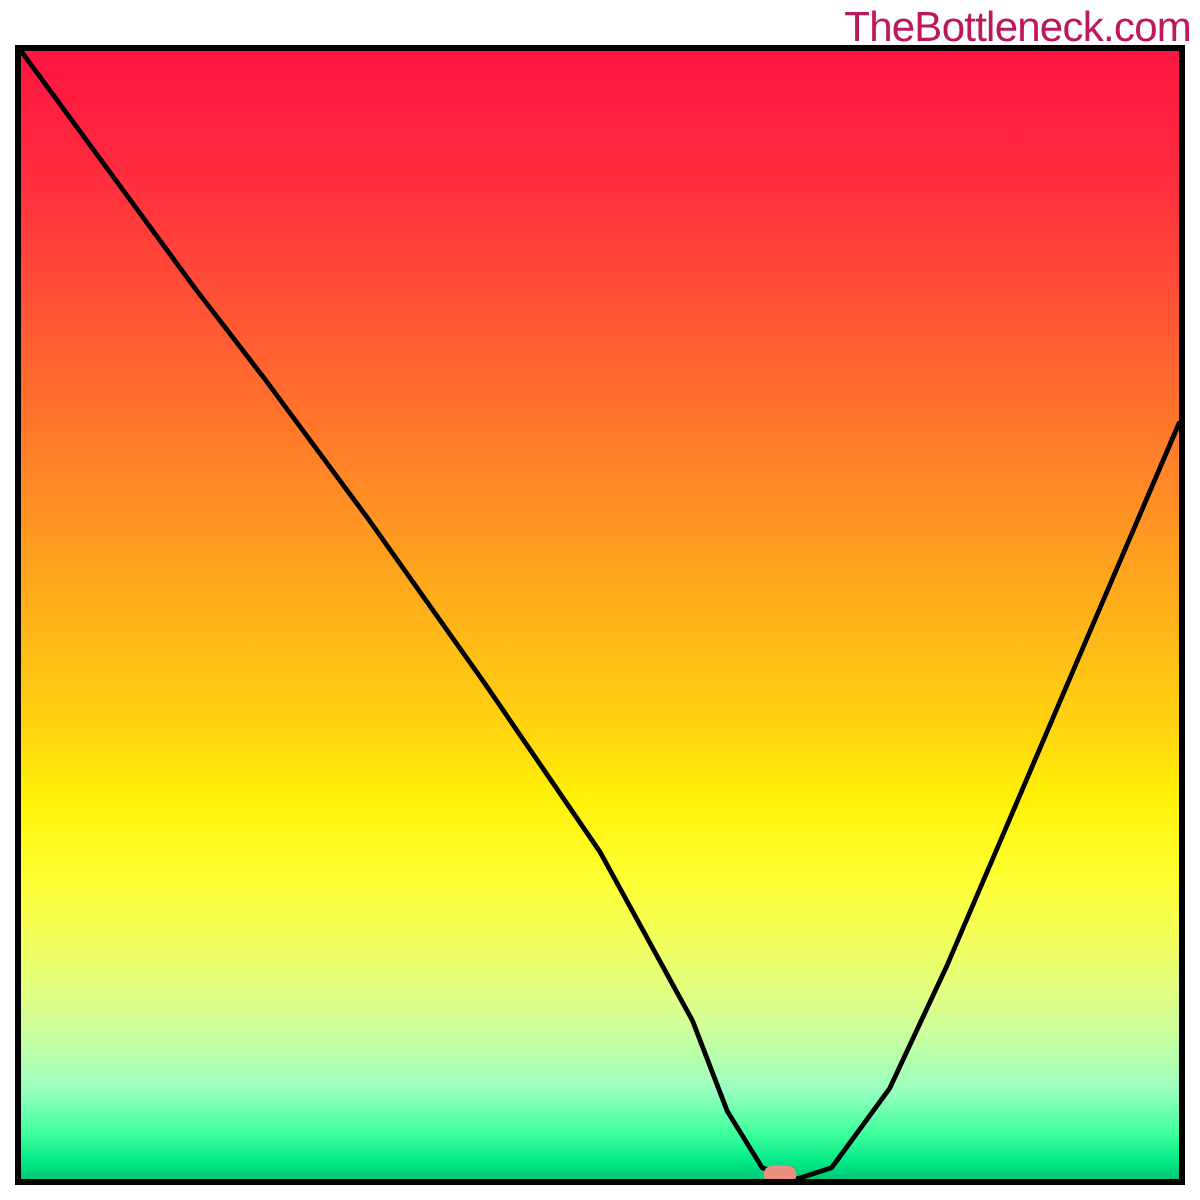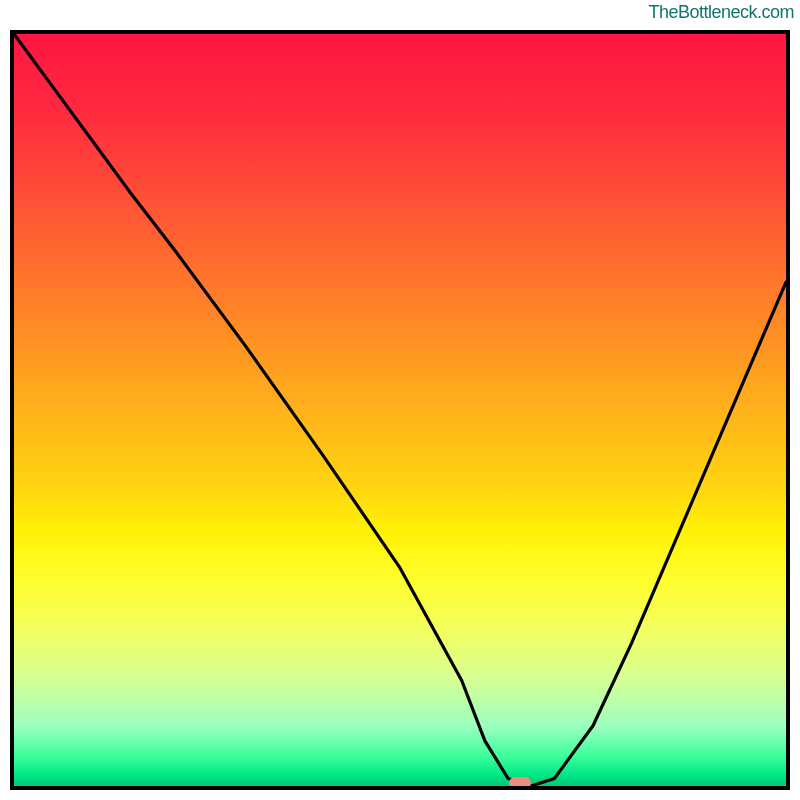--- a/index.html
+++ b/index.html
@@ -14,22 +14,22 @@
   .frame {
     position: relative;
     width: 800px;
     height: 800px;
     box-sizing: border-box;
   }
   .watermark {
     position: absolute;
     top: 2px;
     right: 6px;
-    color: #0f766e;
-    font-size: 18px;
+    color: #be185d;
+    font-size: 28px;
     font-weight: 500;
     letter-spacing: -0.5px;
     z-index: 10;
   }
   .plot-area {
     position: absolute;
     left: 10px;
     top: 30px;
     width: 780px;
     height: 760px;

